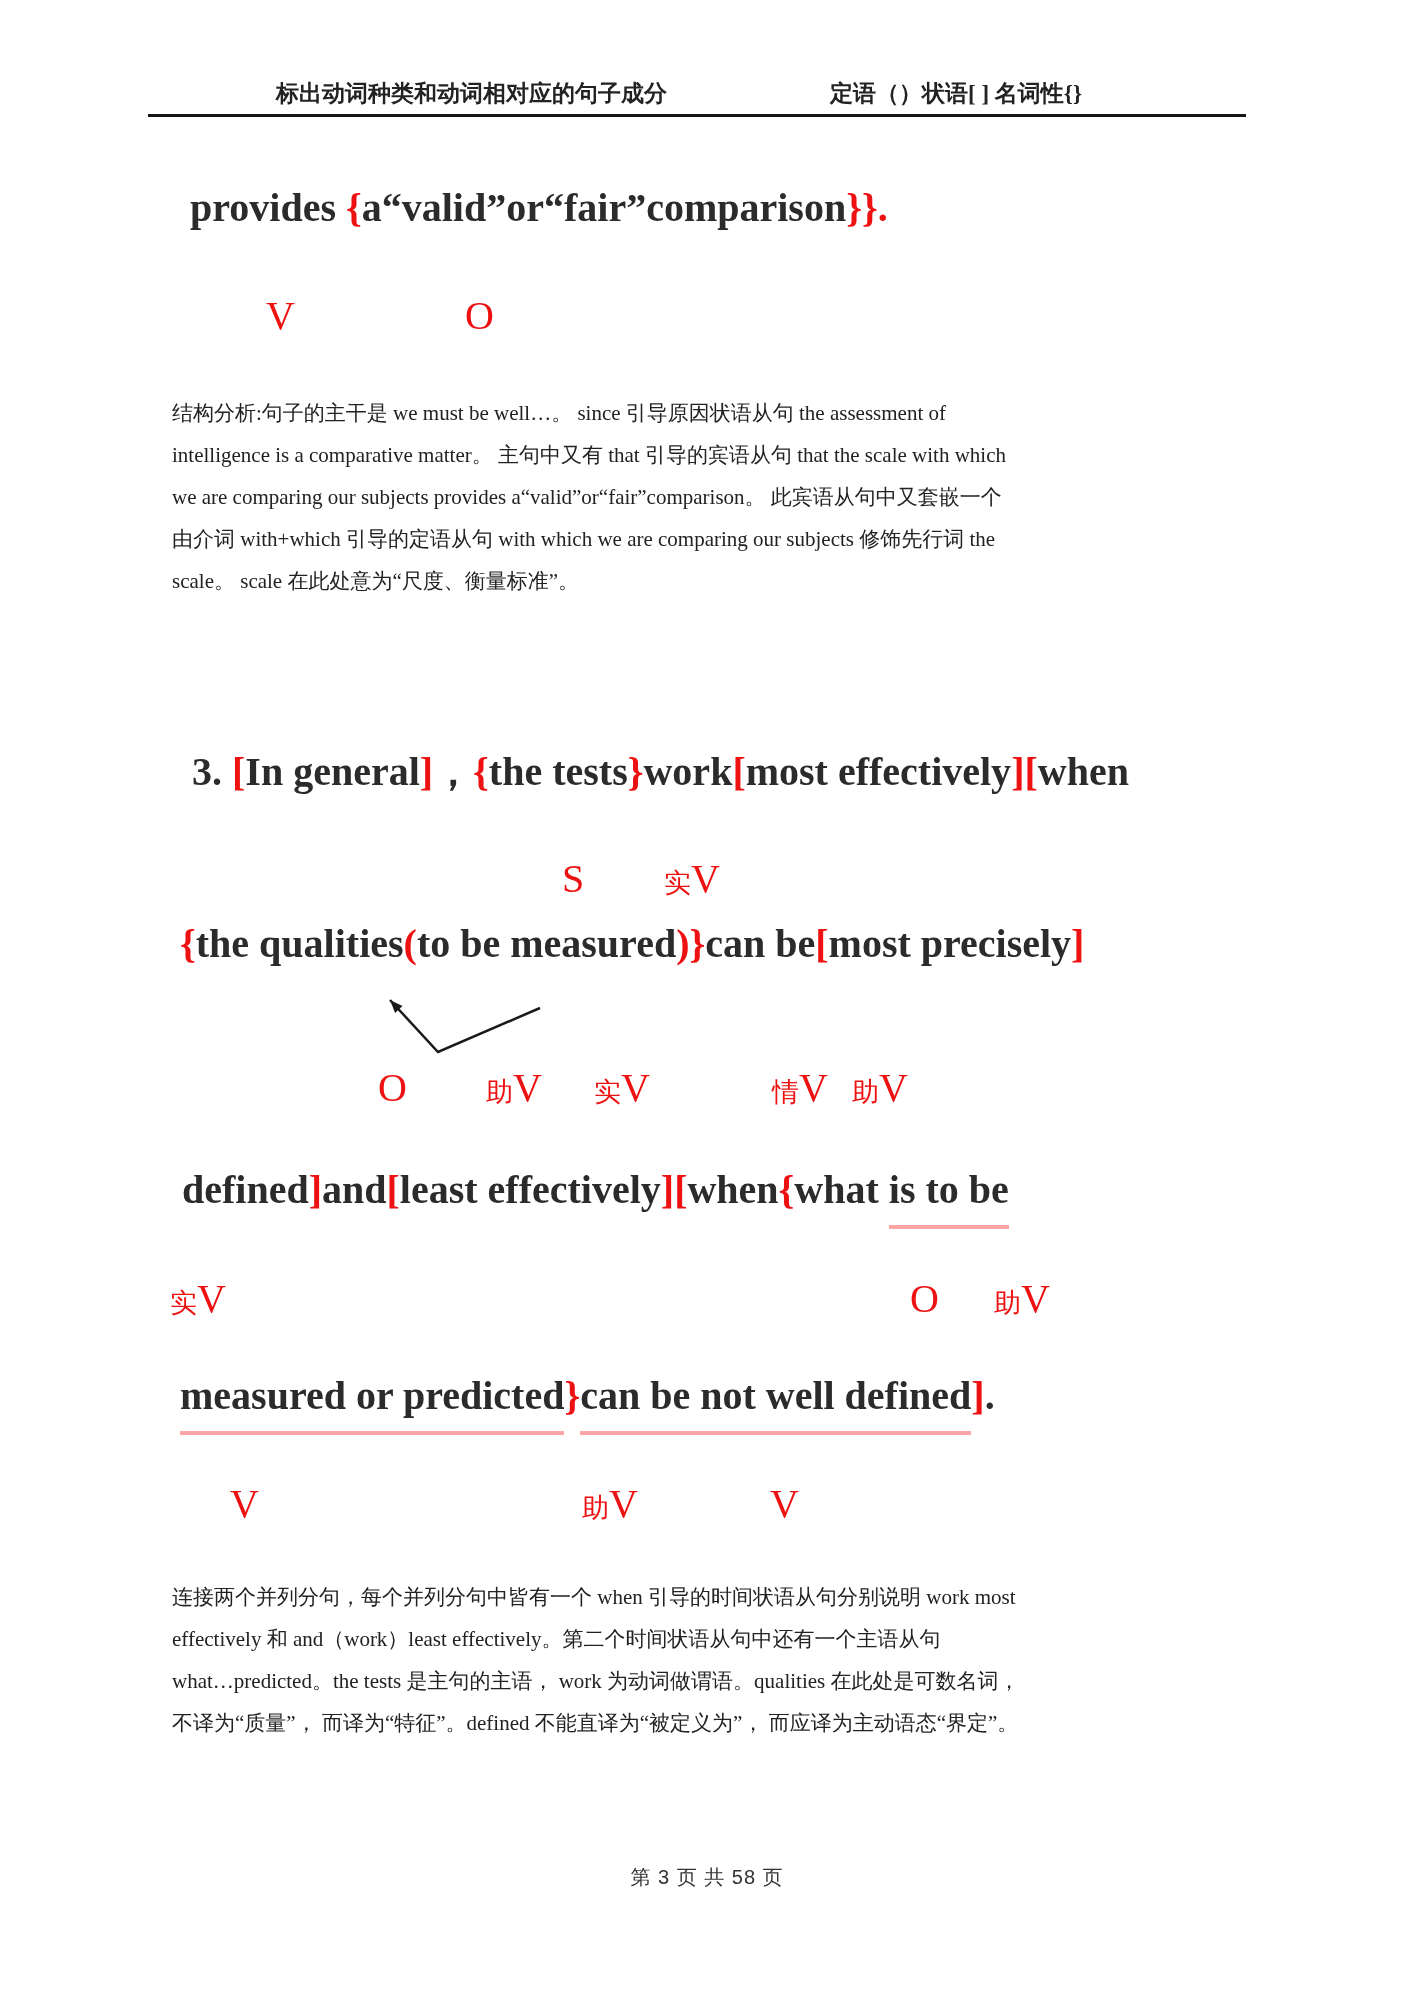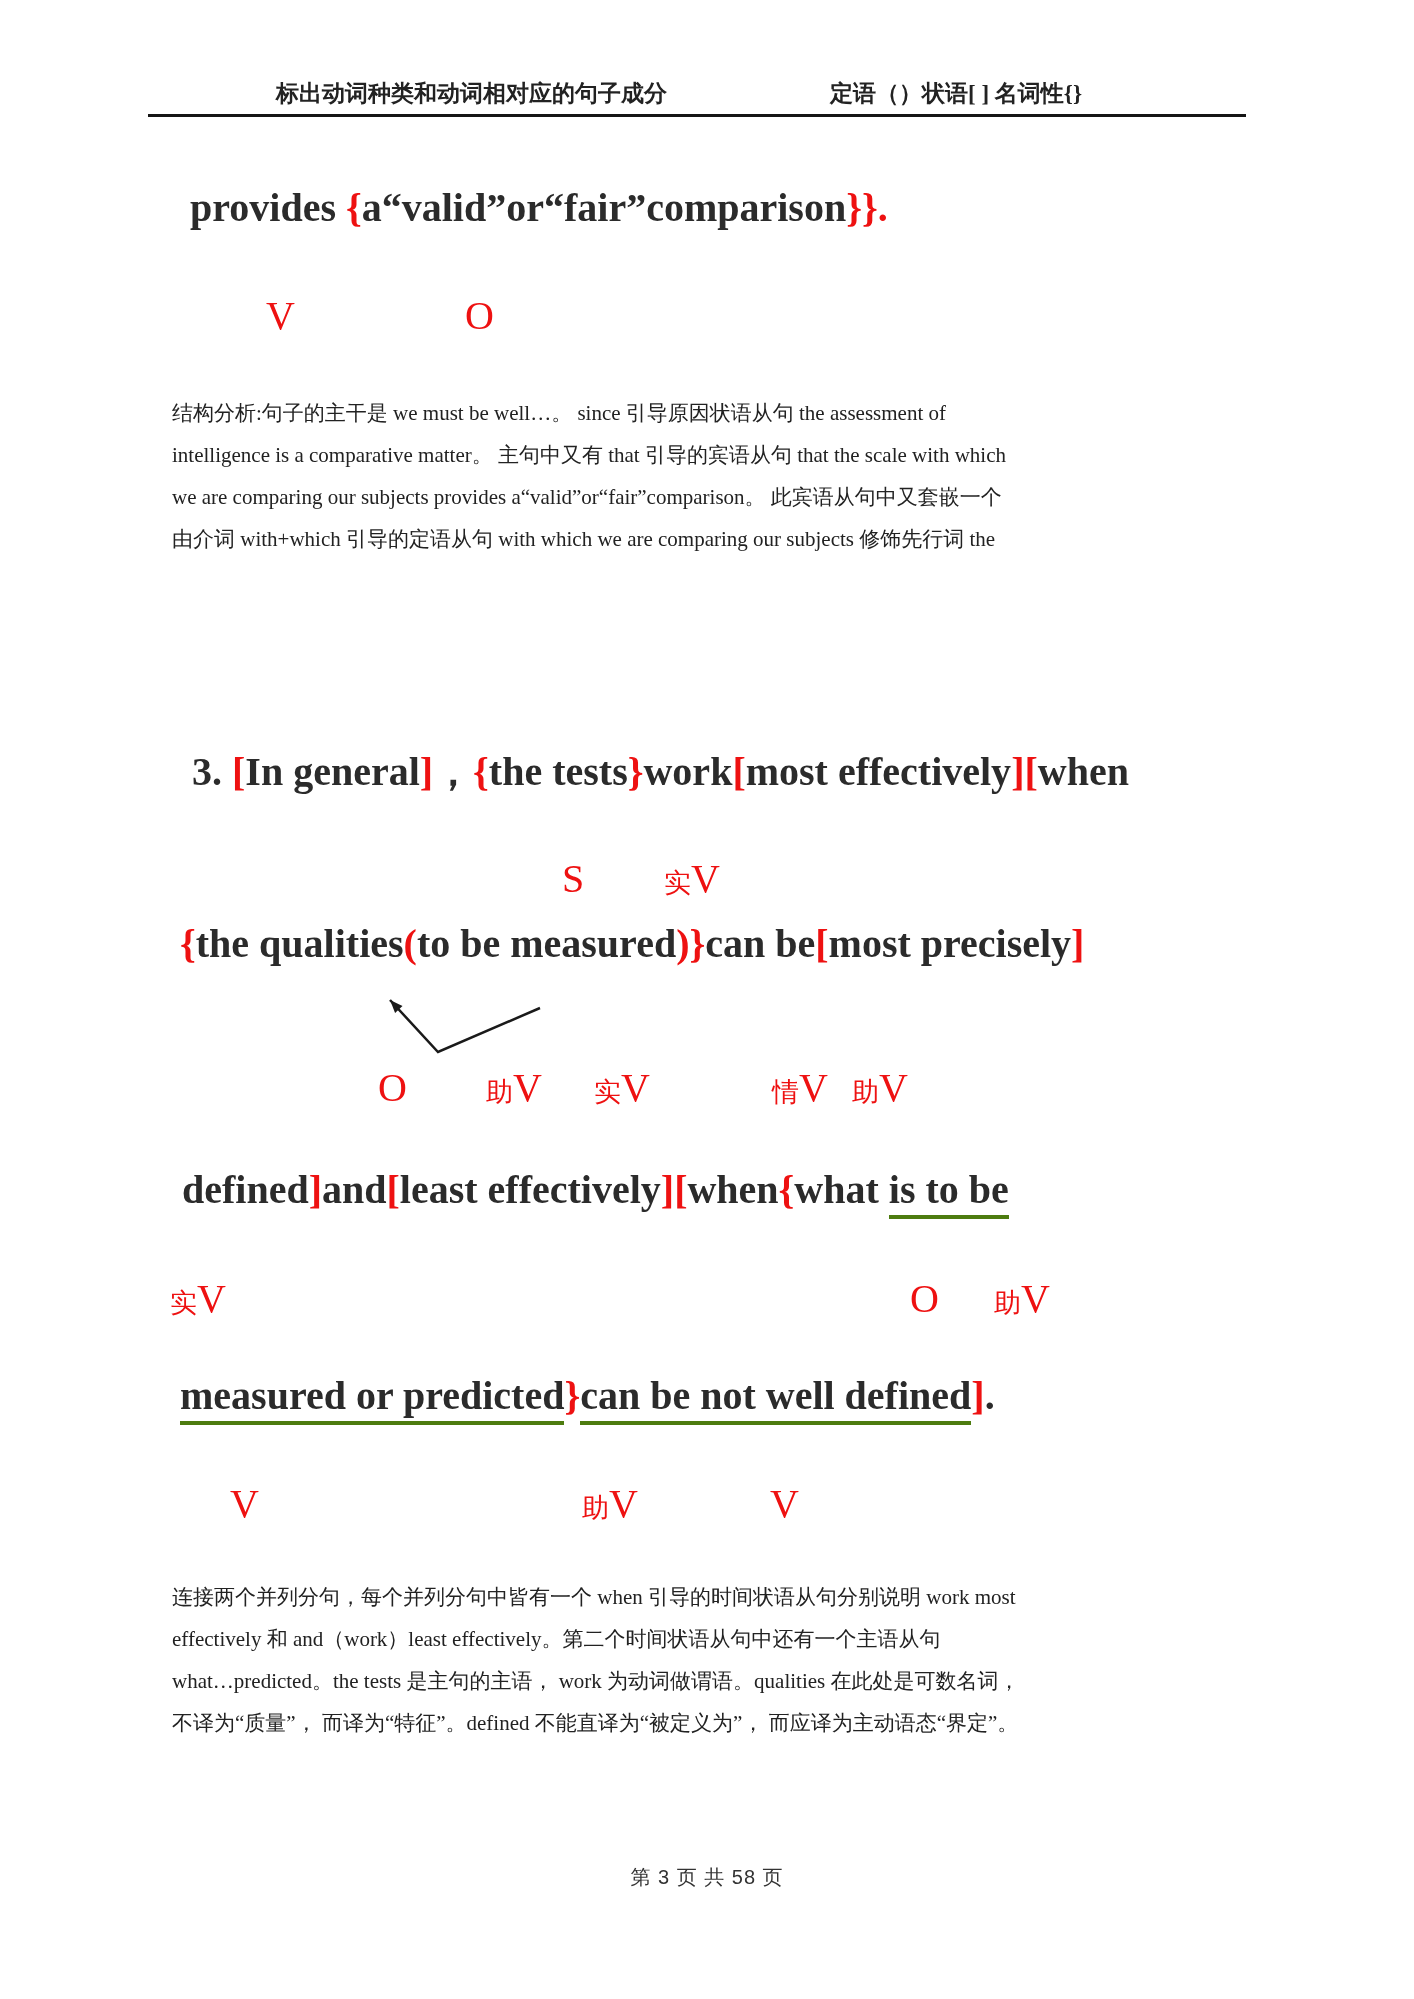--- a/index.html
+++ b/index.html
@@ -15,21 +15,21 @@
   .h-left{position:absolute;left:228px;top:78px;font-size:23px;font-weight:bold;white-space:nowrap;margin-left:48px;}
   .h-right{position:absolute;left:830px;top:78px;font-size:23px;font-weight:bold;white-space:nowrap;}
   .h-rule{position:absolute;left:148px;top:114px;width:1098px;height:3px;background:#151515;}
   
   .sline{
     position:absolute;left:180px;
     font-size:40px;font-weight:bold;
     white-space:nowrap;color:#2b2b2b;
   }
   .sline .red{color:#ee1111;}
-  .sline .u{border-bottom:4px solid #4d7c0f;padding-bottom:3px;}
+  .sline .u{border-bottom:4px solid #fca5a5;padding-bottom:13px;}
   
   .labels{position:absolute;left:170px;width:1244px;height:54px;}
   .lbl{position:absolute;top:0;color:#ee1111;font-size:40px;font-weight:normal;white-space:nowrap;}
   .lbl .cn{font-size:27px;}
   
   .para{position:absolute;left:172px;font-size:21px;line-height:42px;white-space:nowrap;color:#222;}
   .pline{height:42px;}
   
   .arrow-svg{position:absolute;left:360px;top:990px;}
   
@@ -56,20 +56,21 @@
   <div class="labels" style="top:292px">
     <span class="lbl" style="left:96px">V</span>
     <span class="lbl" style="left:295px">O</span>
   </div>
 
   <div class="para" style="top:392px">
     <div class="pline">结构分析:句子的主干是 we must be well…。 since 引导原因状语从句 the assessment of</div>
     <div class="pline">intelligence is a comparative matter。 主句中又有 that 引导的宾语从句 that the scale with which</div>
     <div class="pline">we are comparing our subjects provides a“valid”or“fair”comparison。 此宾语从句中又套嵌一个</div>
     <div class="pline">由介词 with+which 引导的定语从句 with which we are comparing our subjects 修饰先行词 the</div>
+    <div class="pline">scale。 scale 在此处意为“尺度、衡量标准”。</div>
   </div>
 
   <div class="sline" style="top:744px;left:192px"><span>3. </span><span class="red">[</span><span>In general</span><span class="red">]</span><span>，</span><span class="red">{</span><span>the tests</span><span class="red">}</span><span>work</span><span class="red">[</span><span>most effectively</span><span class="red">][</span><span>when</span></div>
 
   <div class="labels" style="top:855px">
     <span class="lbl" style="left:392px">S</span>
     <span class="lbl" style="left:494px"><span class="cn">实</span><span>V</span></span>
   </div>
 
   <div class="sline" style="top:920px"><span class="red">{</span><span>the qualities</span><span class="red">(</span><span>to be measured</span><span class="red">)}</span><span>can be</span><span class="red">[</span><span>most precisely</span><span class="red">]</span></div>

